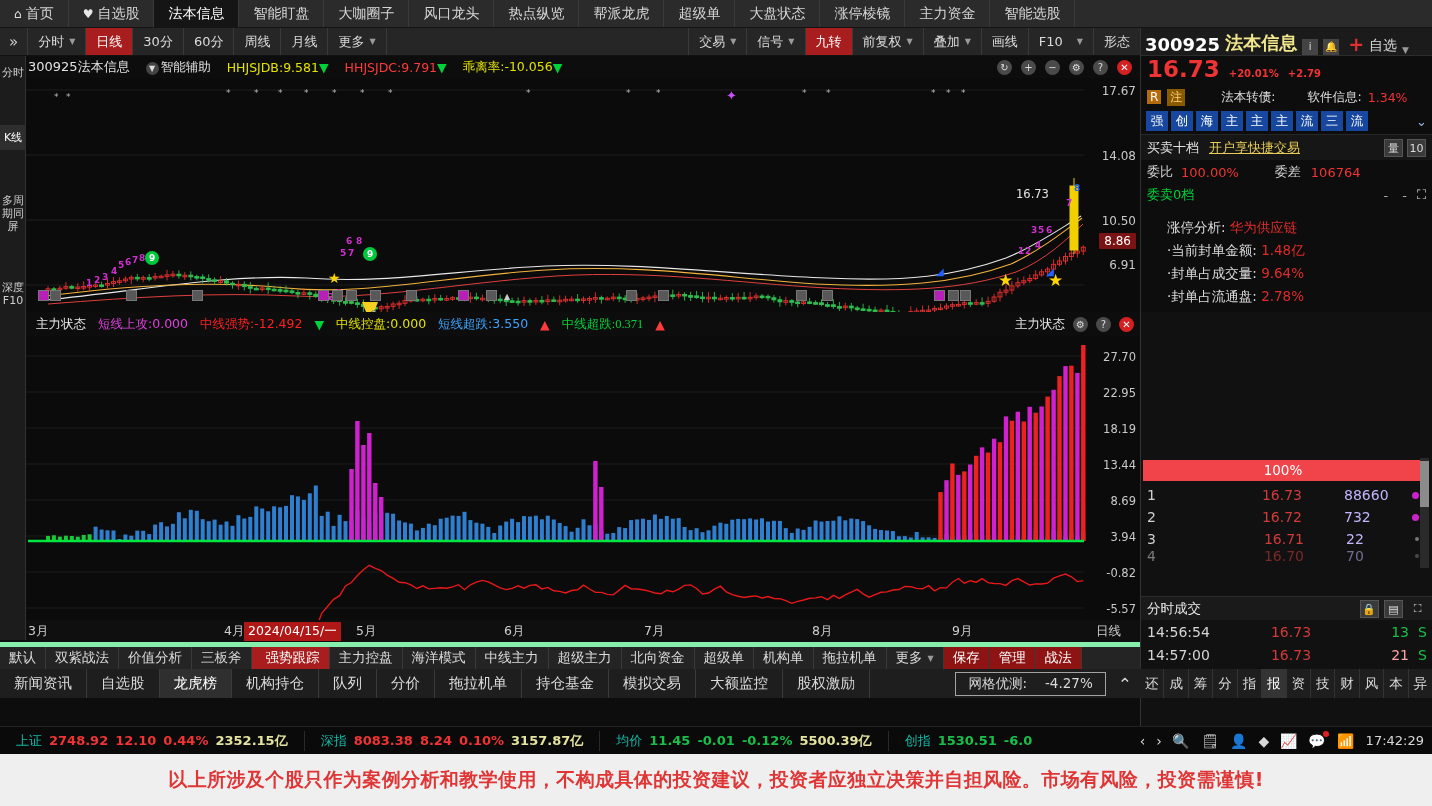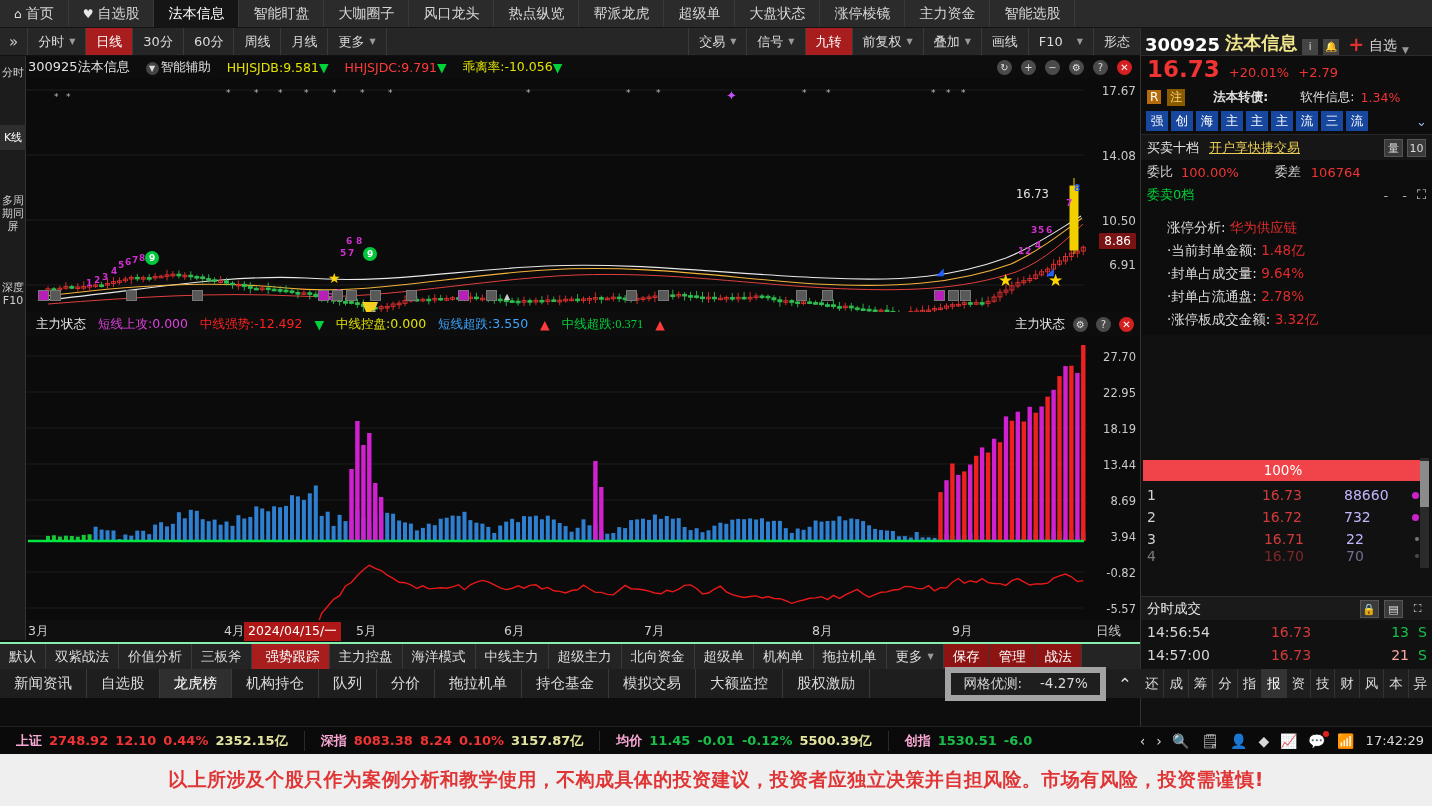--- a/index.html
+++ b/index.html
@@ -101,21 +101,21 @@
   .rp-title { height:28px; display:flex; align-items:flex-end; gap:5px; padding:0 4px; background:#1b1b1b; border-bottom:1px solid #2c2c2c;}
   .rp-title .code { font-size:18px; color:#fff; font-weight:bold;}
   .rp-title .nm { font-size:18px; color:#f0e68c; font-weight:bold;}
   .sq { width:16px;height:16px;background:#444;color:#ddd;font-size:10px;text-align:center;line-height:16px;cursor:pointer;}
   .rp-title .plus { color:#e03030; font-size:19px; font-weight:bold; margin-left:4px; cursor:pointer;}
   .rp-title .zx { color:#d8d8d8; font-size:14px; cursor:pointer;}
   .rp-title .cv { color:#999; font-size:9px; }
 
   .rp-price { height:30px; display:flex; align-items:baseline; gap:9px; padding:0 6px; color:#f03434; background:#0d0d0d;}
   .rp-price .p1 { font-size:23px; font-weight:bold; }
-  .rp-price .p2, .rp-price .p3 { font-size:13px; font-weight:normal;}
+  .rp-price .p2, .rp-price .p3 { font-size:10px; font-weight:bold;}
 
   .rp-tagrow { height:22px; display:flex; align-items:center; gap:6px; padding:0 6px; font-size:12.5px; background:#0d0d0d;}
   .tg-r { background:#b56b0a; color:#fff; padding:0 3px; font-size:12px;}
   .tg-z { background:#8a5a00; color:#ffd27f; padding:0 3px; font-size:12px;}
   .rp-tagrow .w { color:#e0e0e0; }
 
   .rp-blues { height:26px; display:flex; align-items:center; gap:3px; padding:0 5px; background:#0d0d0d;}
   .bb { width:22px;height:20px;background:#17479e;color:#fff;font-size:12.5px;text-align:center;line-height:20px;cursor:pointer;}
   .rp-blues .dd { margin-left:auto; color:#9bb6e8; font-size:13px; cursor:pointer;}
 
@@ -149,43 +149,43 @@
 
   .rp-fs { position:absolute; left:0; top:568px; width:292px; height:24px; background:#1a1a1a; display:flex; align-items:center; padding:0 6px; font-size:13.5px; color:#e6e6e6; border-top:1px solid #2e2e2e;}
   .rp-fs .r { margin-left:auto; display:flex; gap:5px;}
   .trow { display:flex; align-items:center; height:23px; font-size:14px; padding:0 6px;}
   .trow .t { width:78px; color:#d5d5d5;}
   .trow .p { flex:1; text-align:center; color:#d13b3b;}
   .trow .v { width:52px; text-align:right;}
   .trow .sb { width:18px; text-align:right;}
 
   
-  .bt1 { position:absolute; left:0; top:642px; width:1140px; height:27px; background:#242424; display:flex; align-items:stretch; font-size:13.5px; border-top:2px solid #86efac;}
+  .bt1 { position:absolute; left:0; top:642px; width:1140px; height:27px; background:#242424; display:flex; align-items:stretch; font-size:13.5px; border-top:5px solid #86efac;}
   .bt1 .it { display:flex;align-items:center;padding:0 9px;color:#dcdcdc;border-right:1px solid #3a3a3a;cursor:pointer;white-space:nowrap;}
   .bt1 .it.red { background:#a81e1e; color:#fff;padding-left:14px;}
   .bt1 .it.dred { background:#8e1414; color:#fff;}
 
   .bt2 { position:absolute; left:0; top:669px; width:1140px; height:29px; background:#1e1e1e; display:flex; align-items:stretch; font-size:14.5px; }
   .bt2 .it { display:flex;align-items:center;padding:0 14px;color:#dcdcdc;border-right:1px solid #3a3a3a;cursor:pointer;white-space:nowrap;}
   .bt2 .it.active { background:#2f2f2f; color:#fff;}
   .bt2 .grid { margin-left:auto; display:flex; align-items:center; gap:12px; padding:0 8px; font-size:13.5px; color:#d8d8d8;}
-  .bt2 .gridbox { border:6px solid #a3a3a3; padding:2px 12px; display:flex; gap:18px; }
+  .bt2 .gridbox { border:1px solid #a3a3a3; padding:2px 12px; display:flex; gap:18px; }
   .bt2 .gridbox .gv { color:#d8d8d8; }
 
   .rtabs { position:absolute; left:1140px; top:669px; width:292px; height:29px; background:#1e1e1e; display:flex; align-items:stretch;}
   .rtabs .t { flex:1; display:flex;align-items:center;justify-content:center; color:#dcdcdc; font-size:13.5px; border-right:1px solid #333; cursor:pointer;}
   .rtabs .t.active { background:#343434; color:#fff;}
 
   
   .news { position:absolute; left:0; top:698px; width:1432px; height:28px; background:#171717; display:flex; align-items:center; gap:26px; font-size:13.5px; color:#dcdcdc; padding-left:4px; overflow:hidden; white-space:nowrap;}
 
   
   .idxbar { position:absolute; left:0; top:726px; width:1432px; height:28px; background:#0a0a0a; display:flex; align-items:center; font-size:13px; border-top:1px solid #222;}
   .idxgrp { display:flex; align-items:center; gap:7px; padding:0 16px; border-right:1px solid #2a2a2a; height:20px;}
-  .idxgrp .nm { color:#f9a8d4; font-weight:bold;}
+  .idxgrp .nm { color:#14b8a6; font-weight:normal;}
   .idxgrp .up { color:#f03434; font-weight:bold;}
   .idxgrp .dn { color:#18c04a; font-weight:bold;}
   .idxgrp .amt { color:#e4e4a0; font-weight:bold;}
   .idxbar .tray { margin-left:auto; display:flex; align-items:center; gap:11px; padding-right:8px; color:#d8d8d8; font-size:13px;}
   .idxbar .tray .ti { cursor:pointer; position:relative; font-size:14px;}
   .idxbar .tray .badge { position:absolute; right:-3px; top:-2px; width:6px;height:6px;border-radius:50%;background:#e02020;}
 
   
   .disc { position:absolute; left:0; top:754px; width:1432px; height:52px; background:#efeff0; display:flex; align-items:center; justify-content:center;
           color:#e03535; font-size:19px; font-weight:bold; letter-spacing:0.4px; font-family:"DejaVu Sans","Liberation Sans",sans-serif;}
@@ -1095,21 +1095,21 @@
 
     <div class="rp-price">
       <span class="p1">16.73</span>
       <span class="p2">+20.01%</span>
       <span class="p3">+2.79</span>
     </div>
 
     <div class="rp-tagrow">
       <span class="tg-r">R</span>
       <span class="tg-z">注</span>
-      <span class="w" style="margin-left:22px;font-weight:bold;">法本转债:</span>
+      <span class="w" style="margin-left:30px;">法本转债:</span>
       <span class="w" style="margin-left:26px;">软件信息:</span>
       <span style="color:#f03434;">1.34%</span>
     </div>
 
     <div class="rp-blues">
       <span class="bb">强</span>
       <span class="bb">创</span>
       <span class="bb">海</span>
       <span class="bb">主</span>
       <span class="bb">主</span>
@@ -1153,24 +1153,20 @@
         <span class="v">1.48亿</span>
       </div>
       <div>
         <span class="k">·封单占成交量:</span>
         <span class="v">9.64%</span>
       </div>
       <div>
         <span class="k">·封单占流通盘:</span>
         <span class="v">2.78%</span>
       </div>
-      <div>
-        <span class="k">·涨停板成交金额:</span>
-        <span class="v">3.32亿</span>
-      </div>
     </div>
 
     <div class="rp-pct">100%</div>
     <div class="rp-scroll">
         <i></i>
       </div>
 
     <div class="rp-ob">
       <div class="ob-row">
         <span class="n">1</span>

